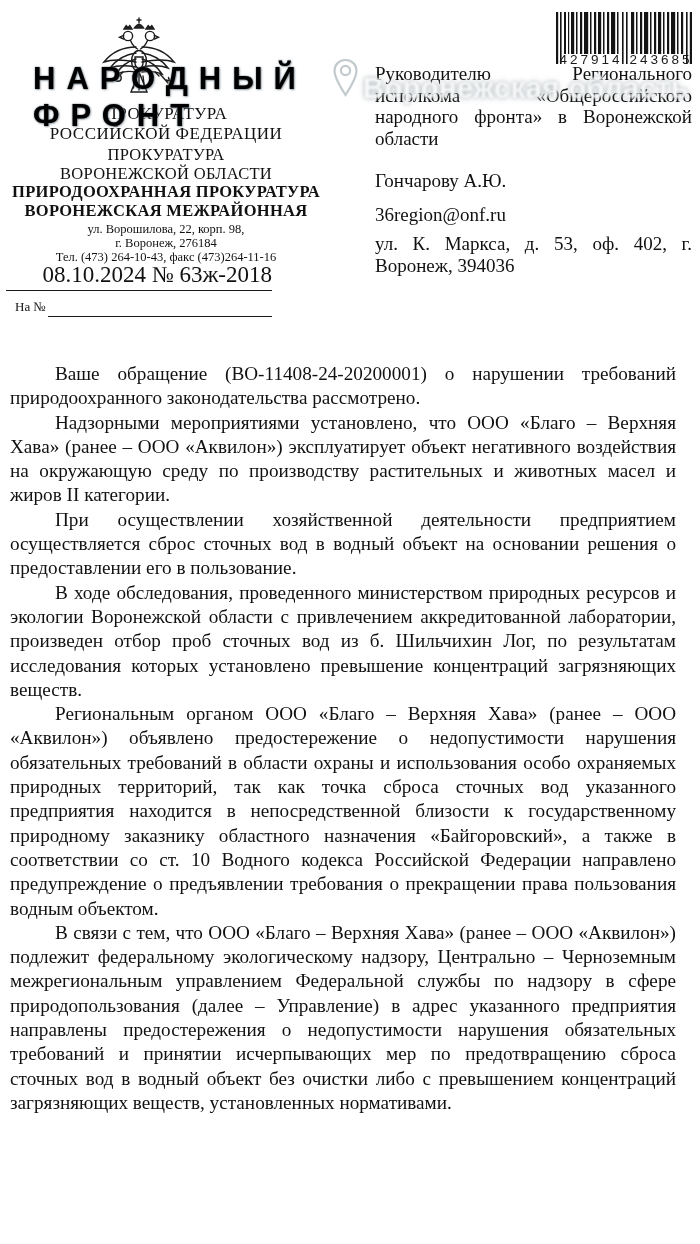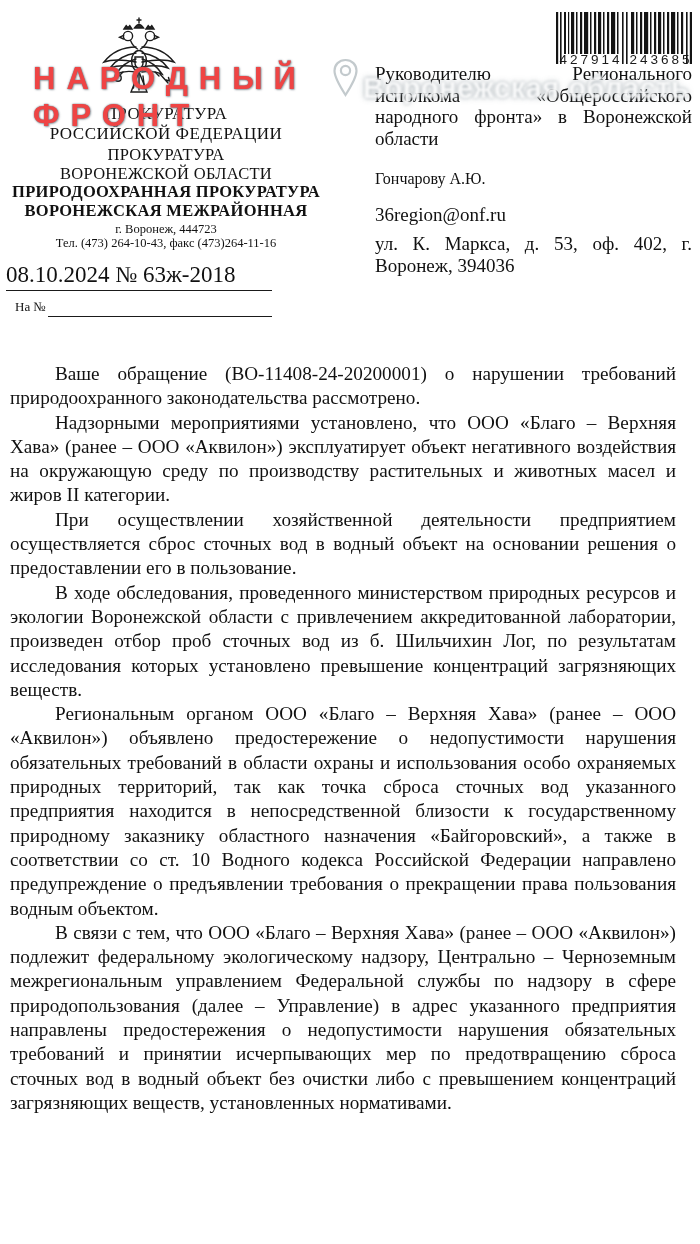--- a/index.html
+++ b/index.html
@@ -17,39 +17,39 @@
 
   .emblem{position:absolute;left:98px;top:16px;width:82px;height:94px;}
   .lh-top{position:absolute;top:104px;left:0;width:332px;text-align:center;
     font-size:17px;line-height:20px;letter-spacing:.5px;}
   .lh-org{position:absolute;top:146px;left:0;width:332px;text-align:center;
     font-size:16.5px;line-height:18.5px;letter-spacing:.3px;}
   .lh-org .bold{font-weight:bold;}
   .lh-addr{position:absolute;top:222px;left:0;width:332px;text-align:center;
     font-size:12.5px;line-height:14px;}
   .date-block{position:absolute;left:6px;top:261px;width:266px;
-    text-align:left;font-size:23px;line-height:27px;
+    text-align:right;font-size:23px;line-height:27px;
     border-bottom:1.5px solid #1a1a1a;padding-bottom:2px;}
   .na-label{position:absolute;left:15px;top:299px;font-size:13px;}
   .na-line{position:absolute;left:48px;top:300px;width:224px;height:16px;
     border-bottom:1.5px solid #1a1a1a;}
 
   
   .addr-block{position:absolute;left:375px;top:63px;width:317px;
     font-size:19px;line-height:21.6px;text-align:justify;}
-  .addr-name{position:absolute;left:375px;top:170px;font-size:16px;}
+  .addr-name{position:absolute;left:375px;top:170px;font-size:19px;}
   .addr-email{position:absolute;left:375px;top:204px;font-size:19px;}
   .addr-street{position:absolute;left:375px;top:233px;width:317px;
     font-size:19px;line-height:21.6px;text-align:justify;}
 
   
   .wm-nf{position:absolute;left:33px;top:60px;z-index:6;
     font-family:"Liberation Sans","DejaVu Sans",sans-serif;
     font-weight:bold;font-size:31px;line-height:37px;letter-spacing:11px;
-    color:#ef4444;
+    color:#000000;
     text-shadow:0 0 2px rgba(95,110,120,.75),0 0 1px rgba(95,110,120,.6),1px 1px 2px rgba(95,110,120,.5);
     pointer-events:none;}
   .wm-region{position:absolute;left:332px;top:58px;z-index:6;display:flex;
     align-items:flex-start;pointer-events:none;}
   .wm-region .pin{width:27px;height:40px;flex:none;}
   .wm-region .wm-text{margin:14px 0 0 4px;
     font-family:"Liberation Sans","DejaVu Sans",sans-serif;
     font-weight:bold;font-size:29px;letter-spacing:.5px;white-space:nowrap;
     color:rgba(255,255,255,.93);
     filter:blur(1.1px);
@@ -119,21 +119,22 @@
     </div>
 
     <div class="lh-org">
       <div>ПРОКУРАТУРА</div>
       <div>ВОРОНЕЖСКОЙ ОБЛАСТИ</div>
       <div class="bold">ПРИРОДООХРАННАЯ ПРОКУРАТУРА</div>
       <div class="bold">ВОРОНЕЖСКАЯ МЕЖРАЙОННАЯ</div>
     </div>
 
     <div class="lh-addr">
-      <div>г. Воронеж, 444723</div>
+      <div>ул. Ворошилова, 22, корп. 98,</div>
+      <div>г. Воронеж, 276184</div>
       <div>Тел. (473) 264-10-43, факс (473)264-11-16</div>
     </div>
 
     <div class="date-block">08.10.2024 № 63ж-2018</div>
 
     <div class="na-label">На №</div>
     <div class="na-line"></div>
 
     <div class="addr-block">Руководителю Регионального исполкома «Общероссийского народного фронта» в Воронежской области</div>
     <div class="addr-name">Гончарову А.Ю.</div>

